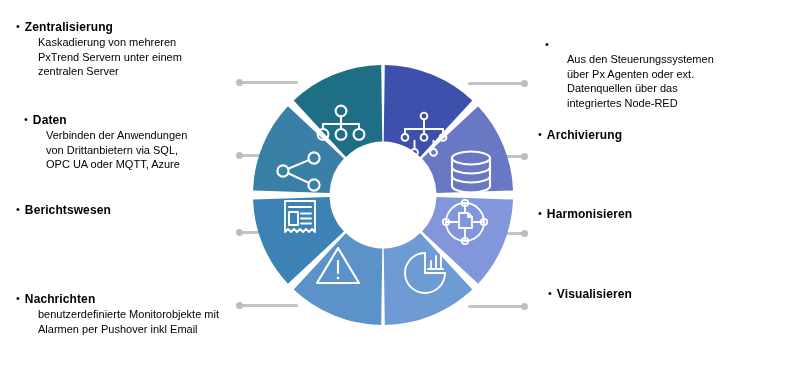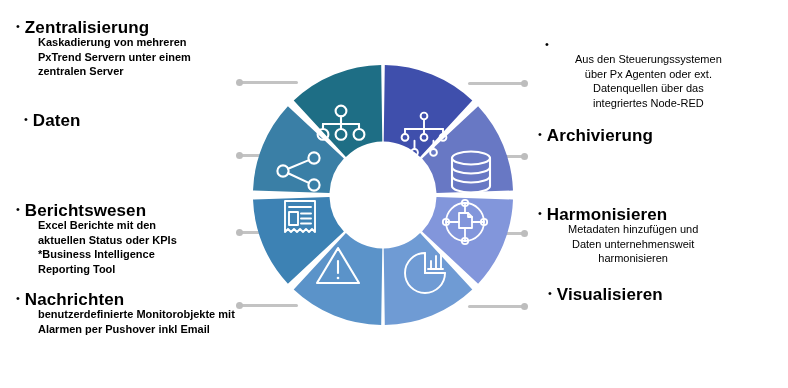--- a/index.html
+++ b/index.html
@@ -14,29 +14,29 @@
   #stage{position:absolute;left:0;top:0;width:788px;height:388px;}
 
   
   .block{position:absolute;}
   .bullet-row{display:flex;align-items:flex-start;}
   .dot{
     font-size:11px;line-height:14px;margin-right:5px;color:#000;
     transform:translateY(-1px);
   }
   .title{
-    font-weight:bold;font-size:17px;line-height:15px;
+    font-weight:bold;font-size:12px;line-height:15px;
     letter-spacing:.1px;white-space:nowrap;
   }
   .desc{
     font-size:11px;line-height:14.6px;
     white-space:pre-line;
   }
-  .left .desc{margin-left:22px;font-weight:bold;}
-  .right .desc{margin-left:30px;text-align:center;}
+  .left .desc{margin-left:22px;}
+  .right .desc{margin-left:22px;}
 
   
   #wheel{position:absolute;left:253px;top:65px;width:260px;height:260px;}
   #wheel svg{display:block;}
 
   
   .conn{position:absolute;height:3px;background:#c3c3c3;border-radius:2px;}
   .conn-dot{
     position:absolute;width:7px;height:7px;border-radius:50%;
     background:#bdbdbd;
@@ -185,31 +185,30 @@
     <div class="desc">Kaskadierung von mehreren
 PxTrend Servern unter  einem
 zentralen Server</div>
   </div>
 
   <div class="block left" style="left:24px;top:113px;">
     <div class="bullet-row">
       <span class="dot">•</span>
       <span class="title">Daten</span>
     </div>
+    <div class="desc">Verbinden der Anwendungen
+von Drittanbietern via SQL,
+OPC UA oder MQTT, Azure</div>
   </div>
 
   <div class="block left" style="left:16px;top:203px;">
     <div class="bullet-row">
       <span class="dot">•</span>
       <span class="title">Berichtswesen</span>
     </div>
-    <div class="desc">Excel Berichte mit den
-aktuellen Status oder KPIs
-*Business Intelligence
-Reporting Tool</div>
   </div>
 
   <div class="block left" style="left:16px;top:292px;">
     <div class="bullet-row">
       <span class="dot">•</span>
       <span class="title">Nachrichten</span>
     </div>
     <div class="desc">benutzerdefinierte Monitorobjekte mit
 Alarmen per Pushover inkl Email</div>
   </div>
@@ -229,23 +228,20 @@
       <span class="dot">•</span>
       <span class="title">Archivierung</span>
     </div>
   </div>
 
   <div class="block right" style="left:538px;top:207px;">
     <div class="bullet-row">
       <span class="dot">•</span>
       <span class="title">Harmonisieren</span>
     </div>
-    <div class="desc">Metadaten hinzufügen und
-Daten unternehmensweit
-harmonisieren</div>
   </div>
 
   <div class="block right" style="left:548px;top:287px;">
     <div class="bullet-row">
       <span class="dot">•</span>
       <span class="title">Visualisieren</span>
     </div>
   </div>
 
 </div>

